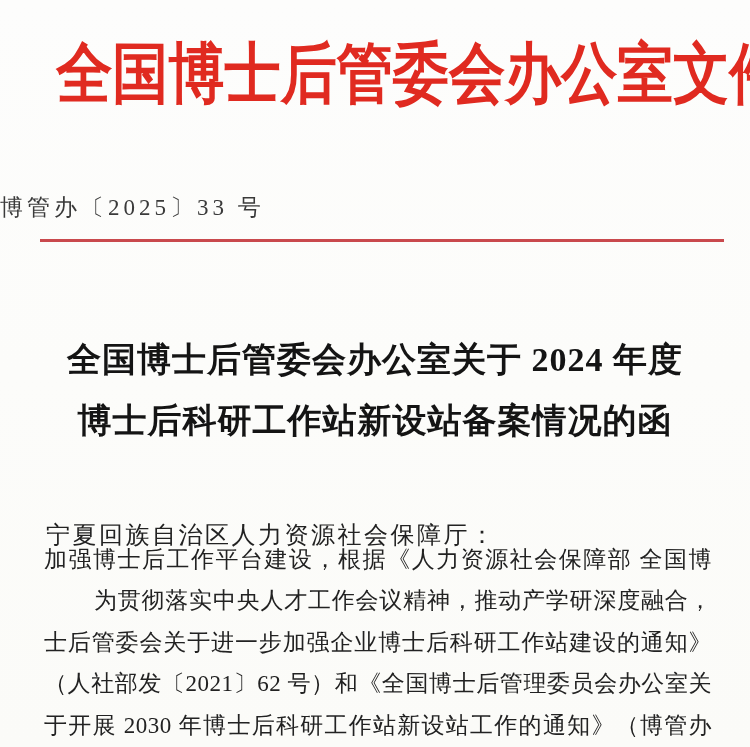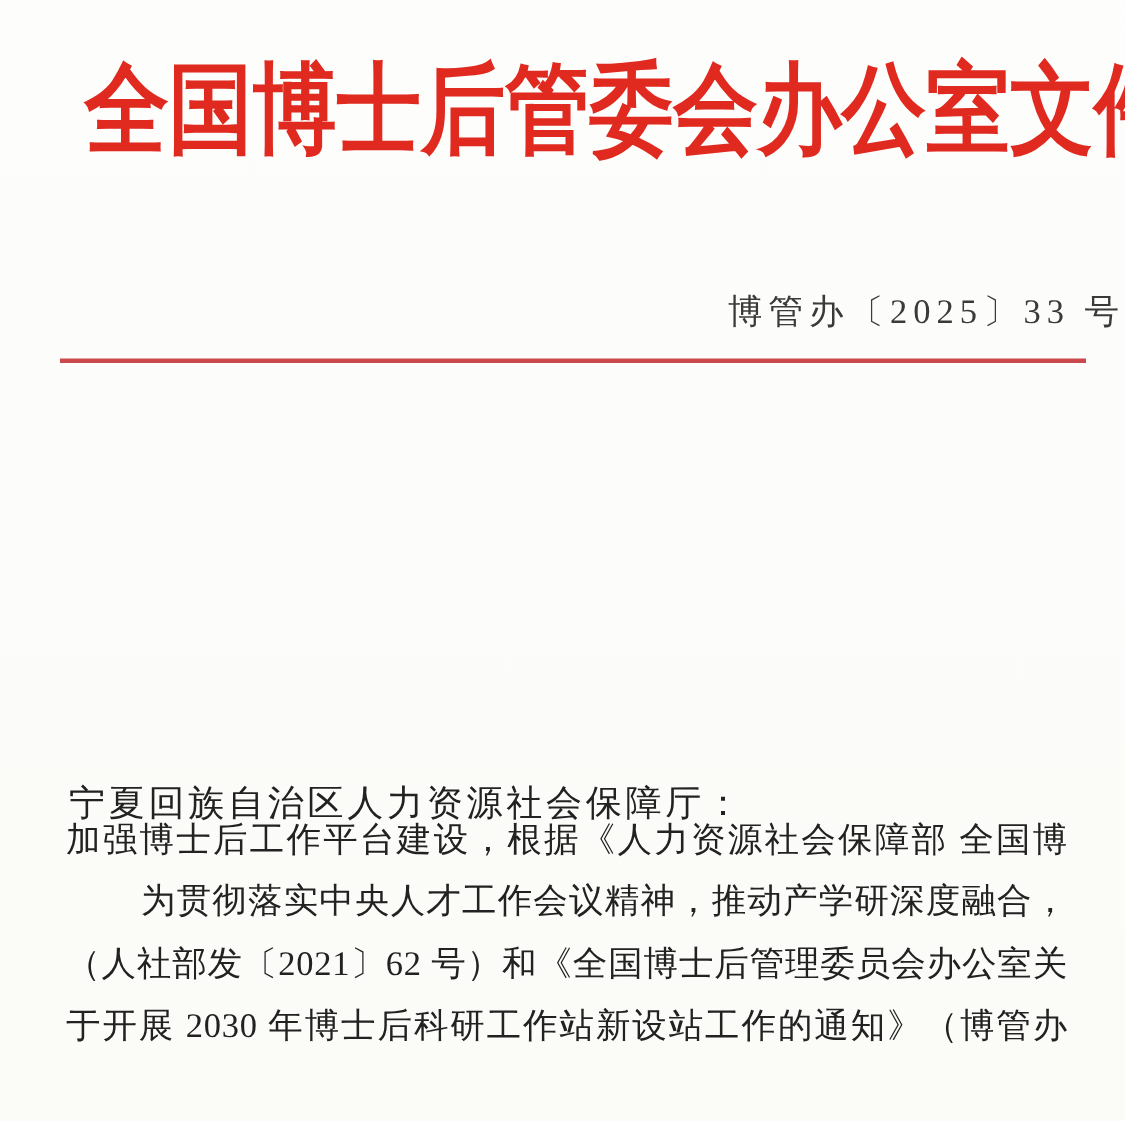--- a/index.html
+++ b/index.html
@@ -30,21 +30,21 @@
       transform: scaleX(0.85);
       transform-origin: 50% 50%;
       letter-spacing: 0;
       line-height: 1.25;
     }
     .doc-number {
       position: absolute;
       top: 192px;
       left: 0;
       width: 750px;
-      text-align: right;
+      text-align: left;
       font-size: 23px;
       letter-spacing: 4px;
       color: #3a3a3a;
     }
     .red-line {
       position: absolute;
       top: 239px;
       left: 40px;
       width: 684px;
       height: 3px;
@@ -100,23 +100,28 @@
 <body>
 
 <div class="page">
 
   <div class="org-title">全国博士后管委会办公室文件</div>
 
   <div class="doc-number">博管办〔2025〕33 号</div>
 
   <div class="red-line"></div>
 
+  <div class="doc-title">
+    <div class="tline">全国博士后管委会办公室关于 2024 年度</div>
+    <div class="tline">博士后科研工作站新设站备案情况的函</div>
+  </div>
 
   <div class="addressee">宁夏回族自治区人力资源社会保障厅：</div>
 
   <div class="body-text">
     <div class="bline">加强博士后工作平台建设，根据《人力资源社会保障部 全国博</div>
     <div class="bline indent">为贯彻落实中央人才工作会议精神，推动产学研深度融合，</div>
+    <div class="bline">士后管委会关于进一步加强企业博士后科研工作站建设的通知》</div>
     <div class="bline">（人社部发〔2021〕62 号）和《全国博士后管理委员会办公室关</div>
     <div class="bline">于开展 2030 年博士后科研工作站新设站工作的通知》（博管办</div>
   </div>
 
 </div>
 
 </body></html>

